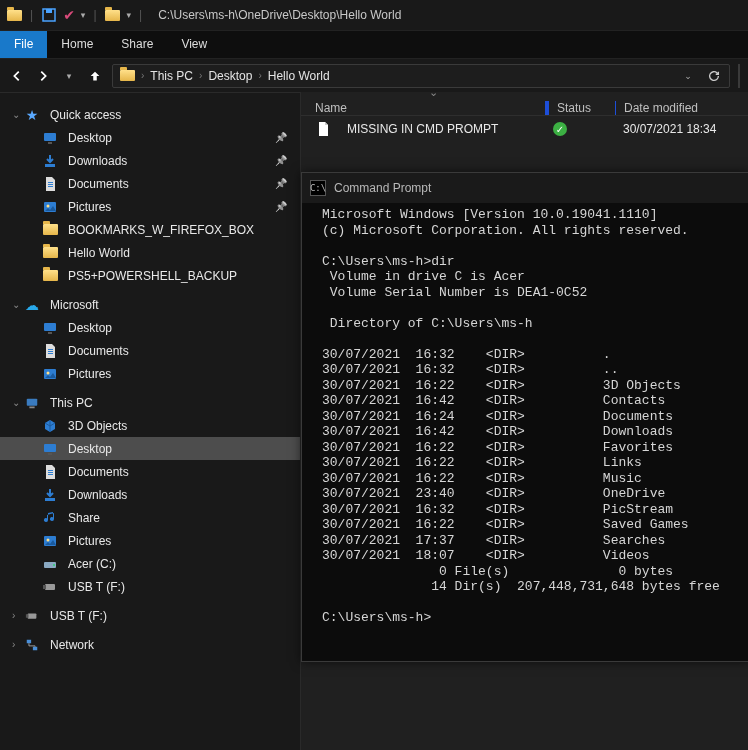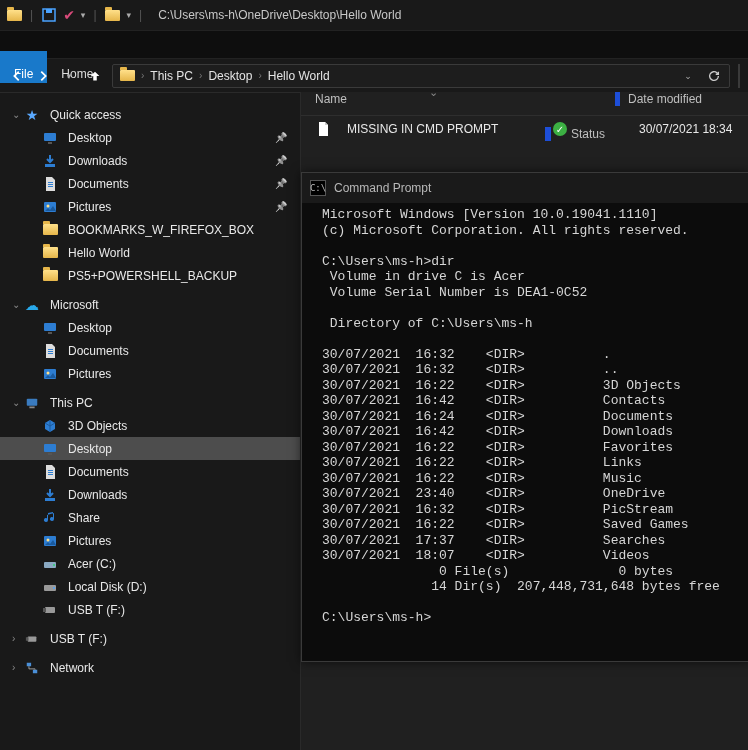--- a/index.html
+++ b/index.html
@@ -38,24 +38,23 @@
   .tb-down { color:#aaa; font-size:9px; }
   .tb-path { margin-left:8px; color:#c8c8c8; }
   
   .ribbon {
     height: 28px;
     background: #0e0e0e;
     display:flex; align-items:stretch;
     border-top:1px solid #222;
   }
   .ribbon-tab {
-    padding: 16px 14px;
+    padding: 6px 14px;
     color:#ddd;
     cursor:pointer;
-    margin-top:20px;
   }
   .ribbon-tab.file { background:#1979ca; color:#fff; }
   
   .navrow {
     height: 34px;
     background:#191919;
     display:flex; align-items:center;
     padding:0 8px; gap:8px;
     border-top:1px solid #222;
   }
@@ -104,34 +103,34 @@
   .ic-onedrive { color:#28a8ea; font-size:14px; }
   .ic-pc svg, .ic-usb svg, .ic-net svg, .ic-drive svg, .ic-disk svg { width:16px; height:14px; }
   
   .content {
     flex:1;
     background:#202020;
     position:relative;
     border-left:1px solid #2a2a2a;
   }
   .col-head {
-    height:24px; display:flex; align-items:flex-start;
+    height:24px; display:flex; align-items:flex-end;
     color:#bfbfbf; font-size:12px;
     border-bottom:1px solid #2e2e2e;
   }
   .col-name { width:244px; padding-left:14px; }
-  .col-status { width:70px; border-left:6px solid #1d4ed8; padding-left:20px;margin-top:35px; }
-  .col-date { flex:1; border-left:5px solid #1d4ed8; padding-left:8px; }
+  .col-status { width:70px; border-left:4px solid #1d4ed8; padding-left:8px;margin-top:35px; }
+  .col-date { flex:1; border-left:1px solid #1d4ed8; padding-left:8px; }
   .filerow {
     height:26px; display:flex; align-items:center;
     color:#e8e8e8;
   }
   .filerow .cell-name { width:244px; padding-left:14px; display:flex; gap:16px; align-items:center; }
   .filerow .cell-status { width:70px; padding-left:8px; }
-  .filerow .cell-date { flex:1; padding-left:8px;margin-left:16px; }
+  .filerow .cell-date { flex:1; padding-left:8px; }
   .status-ok {
     width:14px; height:14px; border-radius:50%;
     background:#3cb043; display:inline-flex;
     align-items:center; justify-content:center;
     color:#fff; font-size:10px;
   }
   
   .cmdwin {
     position:absolute;
     left:0px; top:80px;
@@ -419,29 +418,20 @@
               <svg viewBox="0 0 16 16">
                 <rect x="2" y="6" width="12" height="6" fill="#8aa9c2" rx="1"></rect>
                 <circle cx="12" cy="9" r="1" fill="#2dd26f"></circle>
               </svg>
             </span>
             <span>Acer (C:)</span>
           </div>
           <div class="tree-item depth1">
             <span class="ic">
               <svg viewBox="0 0 16 16">
-                <rect x="2" y="6" width="12" height="6" fill="#999" rx="1"></rect>
-                <circle cx="12" cy="9" r="1" fill="#4aa3ff"></circle>
-              </svg>
-            </span>
-            <span>Local Disk (D:)</span>
-          </div>
-          <div class="tree-item depth1">
-            <span class="ic">
-              <svg viewBox="0 0 16 16">
                 <rect x="3" y="5" width="10" height="6" fill="#999" rx="1"></rect>
                 <rect x="1" y="6" width="3" height="4" fill="#555"></rect>
               </svg>
             </span>
             <span>USB T (F:)</span>
           </div>
         </div>
     </div>
     <div class="tree-group">
       <div class="tree-item">

